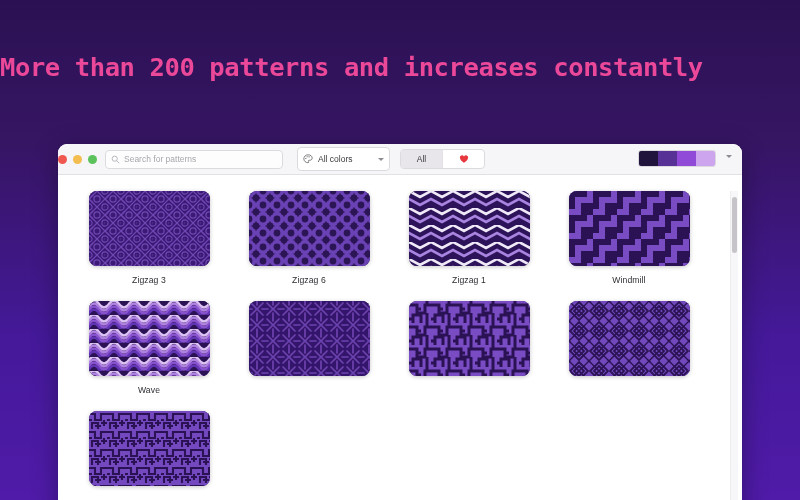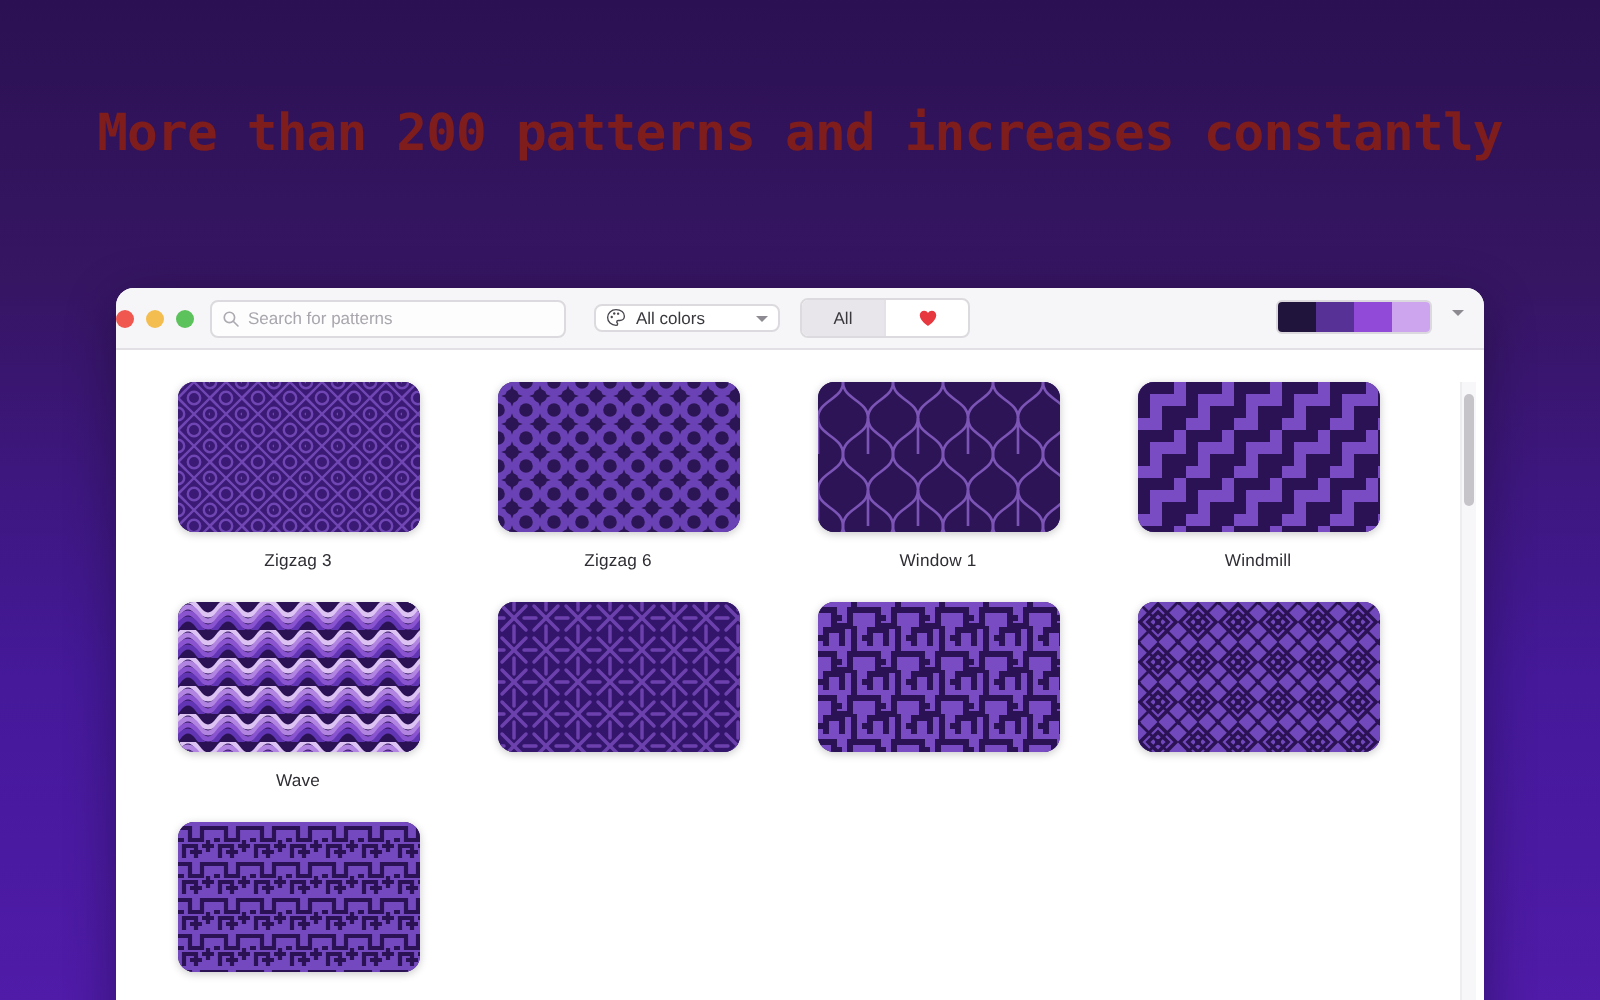--- a/index.html
+++ b/index.html
@@ -14,22 +14,22 @@
     background: linear-gradient(180deg, #2b1153 0%, #361563 28%, #45199a 68%, #4f1ba8 100%);
     position: relative;
   }
 
   
   .headline {
     position: absolute;
     top: 52px;
     left: 0;
     width: 800px;
-    text-align: center;
-    color: #7f1d1d;
+    text-align: left;
+    color: #ec4899;
     font-family: "DejaVu Sans Mono", monospace;
     font-size: 25.5px;
     font-weight: bold;
     letter-spacing: -0.4px;
     white-space: nowrap;
   }
 
   
   .window {
     position: absolute;
@@ -76,21 +76,21 @@
     gap: 4px;
   }
   .search-field .ph {
     font-size: 8.5px;
     color: #a9a6ad;
     line-height: 1;
   }
 
   .color-select {
     margin-left: 14px;
-    height: 14px;
+    height: 24px;
     background: #ffffff;
     border: 1px solid #dcdade;
     border-radius: 4px;
     display: flex;
     align-items: center;
     gap: 5px;
     padding: 0 5px;
     width: 93px;
     box-sizing: border-box;
   }
@@ -304,41 +304,40 @@
                 <path d="M1.6 7 L7 9 L12.4 7 L7 5 Z"></path>
               </g>
             </pattern>
               </defs>
             <rect width="121" height="75" fill="url(#p2)"></rect>
           </svg>
         </div>
         <div class="caption">Zigzag 6</div>
       </div>
 
-
-
-
-      <div class="cell">
-        <div class="swatch">
-          <svg viewBox="0 0 121 75" preserveAspectRatio="none">
-            <rect width="121" height="75" fill="#2c1457"></rect>
-            <defs>
-                <pattern id="p6" width="25" height="36" patternUnits="userSpaceOnUse">
-              <g fill="none" stroke="#7b54b6" stroke-width="1.3">
-                <path d="M12.5 0 C12.5 9 25 9 25 18 C25 27 12.5 27 12.5 36"></path>
-                <path d="M12.5 0 C12.5 9 0 9 0 18 C0 27 12.5 27 12.5 36"></path>
-                <path d="M0 18 L0 36 M25 18 L25 36"></path>
-              </g>
-            </pattern>
-              </defs>
-            <rect width="121" height="75" fill="url(#p6)"></rect>
-          </svg>
-        </div>
-        <div class="caption">Window 1</div>
-      </div>
+      <div class="cell">
+        <div class="swatch">
+          <svg viewBox="0 0 121 75" preserveAspectRatio="none">
+            <rect width="121" height="75" fill="#2d1359"></rect>
+            <defs>
+                <pattern id="p3" width="22" height="17" patternUnits="userSpaceOnUse">
+              <g fill="none" stroke-width="2.6" stroke-linejoin="miter">
+                <path d="M-11 6 L0 0 L11 6 L22 0 L33 6" stroke="#efe9f8"></path>
+                <path d="M-11 14 L0 8 L11 14 L22 8 L33 14" stroke="#a884e0"></path>
+              </g>
+            </pattern>
+              </defs>
+            <rect width="121" height="75" fill="url(#p3)"></rect>
+          </svg>
+        </div>
+        <div class="caption">Zigzag 1</div>
+      </div>
+
+
+
 
       <div class="cell">
         <div class="swatch">
           <svg viewBox="0 0 121 75" preserveAspectRatio="none">
             <rect width="121" height="75" fill="#7a4cc4"></rect>
             <defs>
                 <pattern id="p7" width="24" height="24" patternUnits="userSpaceOnUse">
               <g fill="#2a1254">
                 <path d="M0 0 H18 V6 H6 V18 H0 Z"></path>
                 <path d="M24 24 H12 V18 H18 V12 H24 Z"></path>

